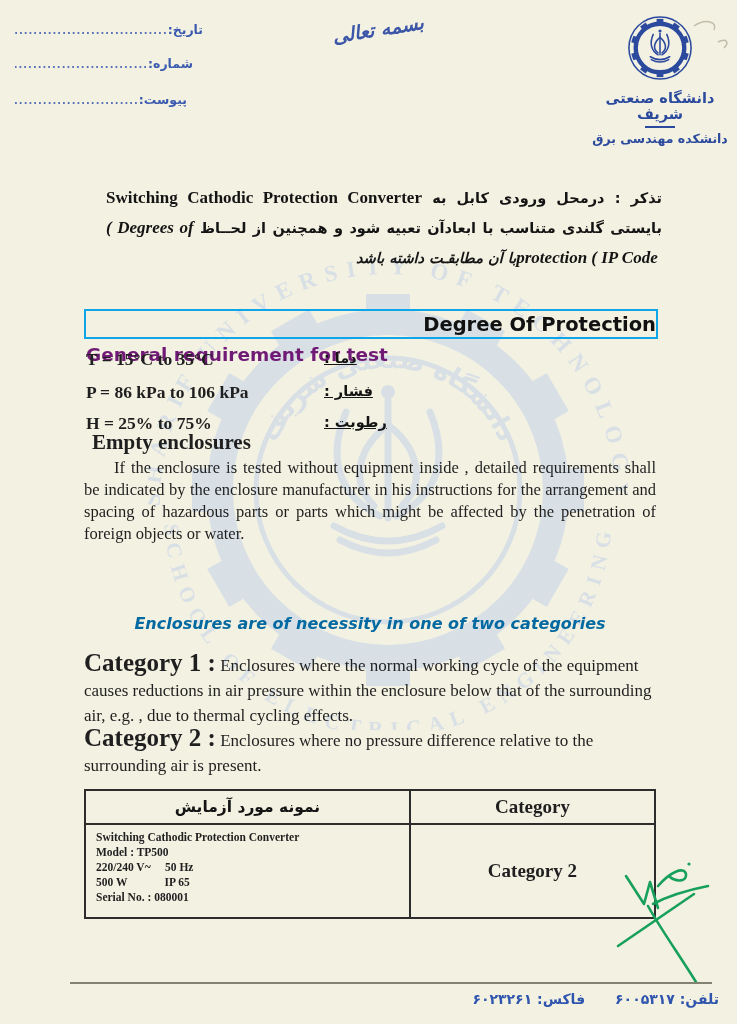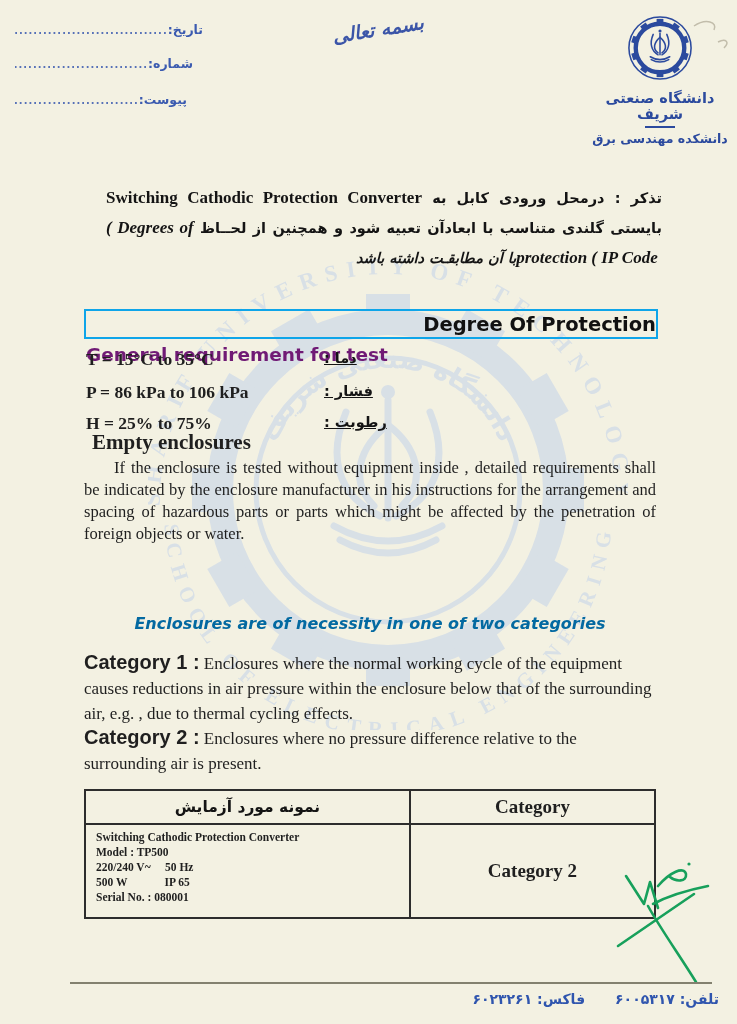--- a/index.html
+++ b/index.html
@@ -32,21 +32,21 @@
   .dop-row .en{font-family:"Liberation Serif",serif;font-weight:bold;font-size:17.5px;}
   .dop-row .fa{position:absolute;left:238px;top:1px;width:130px;direction:rtl;text-align:left;
                font-family:"DejaVu Sans",sans-serif;font-weight:bold;font-size:14.5px;color:#141414;text-decoration:underline;}
   
   .empty-head{position:absolute;left:92px;top:430px;font-size:21px;font-weight:bold;}
   .body-text{position:absolute;left:84px;top:457px;width:572px;font-size:16.5px;line-height:22px;text-align:justify;}
   .body-text p{margin:0;text-indent:30px;}
   .cat-head{position:absolute;left:84px;top:614px;width:572px;text-align:center;
             font-family:"DejaVu Sans",sans-serif;font-weight:bold;font-style:italic;font-size:16px;color:#0369a1;}
   .cat-item{position:absolute;left:84px;width:574px;font-size:17px;line-height:25px;text-align:left;}
-  .cat-item .lbl{font-family:Liberation Sans, sans-serif;font-weight:bold;font-size:20px;font-style:normal;}
+  .cat-item .lbl{font-family:Liberation Serif, serif;font-weight:bold;font-size:25px;font-style:normal;}
   
   table.sample{position:absolute;left:84px;top:789px;width:572px;border-collapse:collapse;}
   table.sample th,table.sample td{border:2px solid #2d2d2d;}
   th.fa-h{width:57%;direction:rtl;font-family:"DejaVu Sans",sans-serif;font-weight:bold;font-size:15.5px;
           height:30px;text-align:center;color:#141414;}
   th.en-h{font-family:"Liberation Serif",serif;font-weight:bold;font-size:19px;height:30px;text-align:center;}
   td.spec{padding:5px 10px;font-weight:bold;font-size:11.5px;line-height:15px;white-space:pre-wrap;
           font-family:"Liberation Serif",serif;height:82px;vertical-align:top;}
   td.catv{text-align:center;font-weight:bold;font-size:19px;font-family:"Liberation Serif",serif;}
   

